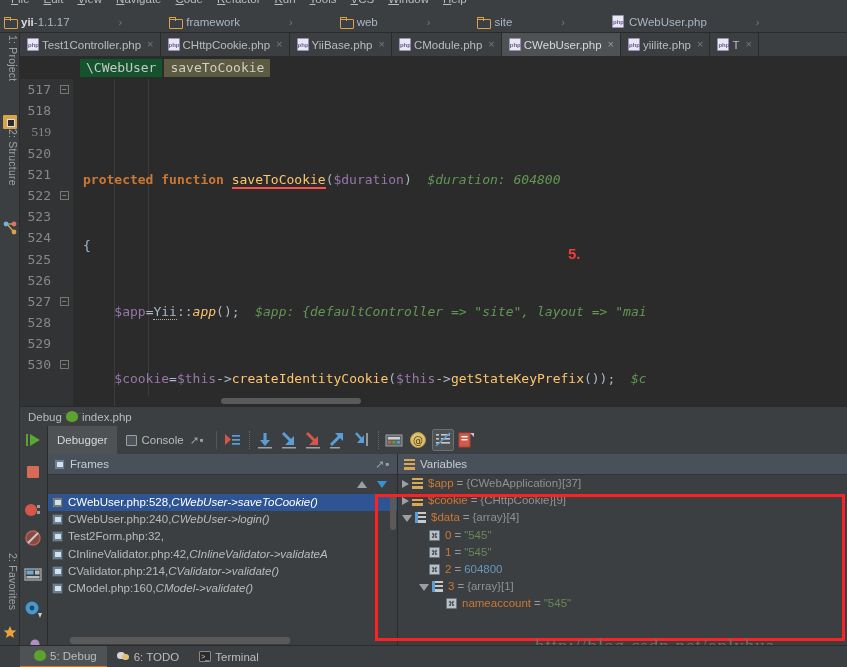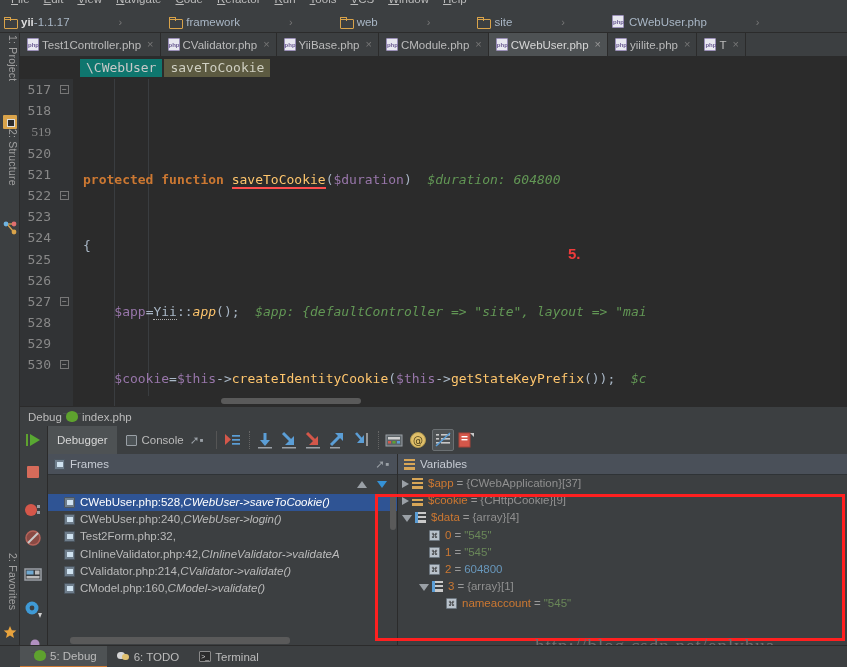--- a/index.html
+++ b/index.html
@@ -91,21 +91,21 @@
   
   .editorcrumb {
     position: absolute; left: 20px; top: 57px; width: 827px; height: 22px;
     background: #2b2b2b; display: flex; align-items: center;
     padding-left: 60px;
   }
   .ecrumb {
     font-family: "DejaVu Sans Mono", monospace; font-size: 13px;
     padding: 1px 6px 2px 6px; color: #c8c8c8;
   }
-  .ecrumb.cls { background: #0f766e; text-align: right; }
+  .ecrumb.cls { background: #14532d; text-align: right; }
   .ecrumb.fn  { background: #5c5a41; color: #cfcfc2; margin-left: 2px; }
 
   
   .editor {
     position: absolute; left: 20px; top: 79px; width: 827px; height: 327px;
     background: #2b2b2b; overflow: hidden;
   }
   .gutter {
     position: absolute; left: 0; top: 0; width: 53px; height: 100%;
     background: #313335; color: #888; text-align: right;
@@ -195,21 +195,21 @@
     height: 21px; background: #4a5059; display: flex; align-items: center;
     padding-left: 6px; color: #c7ccd4; font-size: 11.5px;
     border-bottom: 1px solid #2f3336;
   }
   .panebody {
     position: absolute; left: 0; right: 0; top: 21px; bottom: 0;
     background: #3c3f41; overflow: hidden;
   }
   .row {
     height: 17.2px; line-height: 17.2px; display: flex; align-items: center;
-    font-size: 11.5px; color: #bbbbbb; white-space: nowrap; padding-left: 16px;
+    font-size: 11.5px; color: #bbbbbb; white-space: nowrap; padding-left: 4px;
   }
   .row.sel { background: #2f5494; color: #ffffff; }
   .row .it { font-style: italic; }
 
   .frames-toolbar {
     height: 19px; display: flex; justify-content: flex-end; align-items: center;
     padding-right: 10px; gap: 10px;
   }
   .arrow-up, .arrow-dn {
     width: 0; height: 0; border-left: 5px solid transparent;
@@ -372,21 +372,21 @@
 
   <div class="tabbar">
     <div id="tab-list" style="display:flex;">
         <div class="tab">
           <span class="ico-php">php</span>
           <span>Test1Controller.php</span>
           <span class="x">×</span>
         </div>
         <div class="tab">
           <span class="ico-php">php</span>
-          <span>CValidator.php</span>
+          <span>CHttpCookie.php</span>
           <span class="x">×</span>
         </div>
         <div class="tab">
           <span class="ico-php">php</span>
           <span>YiiBase.php</span>
           <span class="x">×</span>
         </div>
         <div class="tab">
           <span class="ico-php">php</span>
           <span>CModule.php</span>

